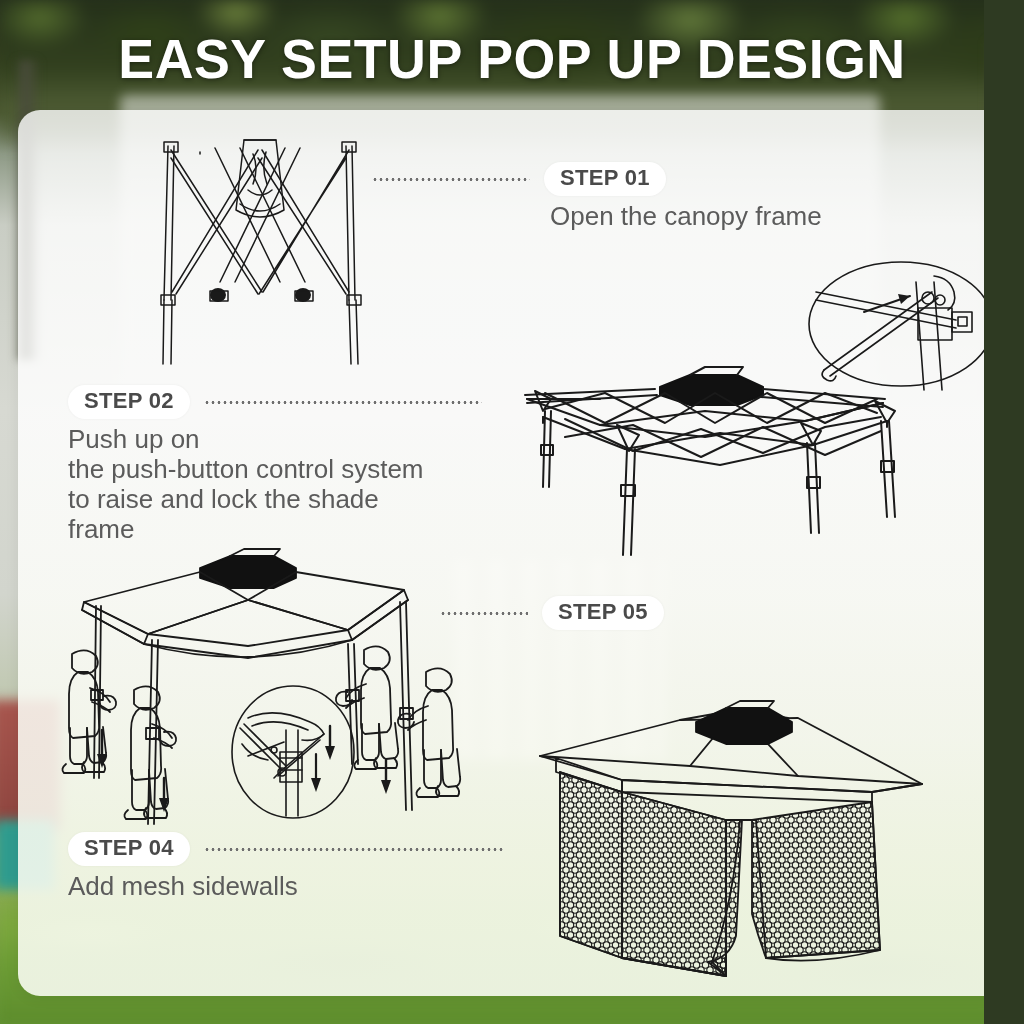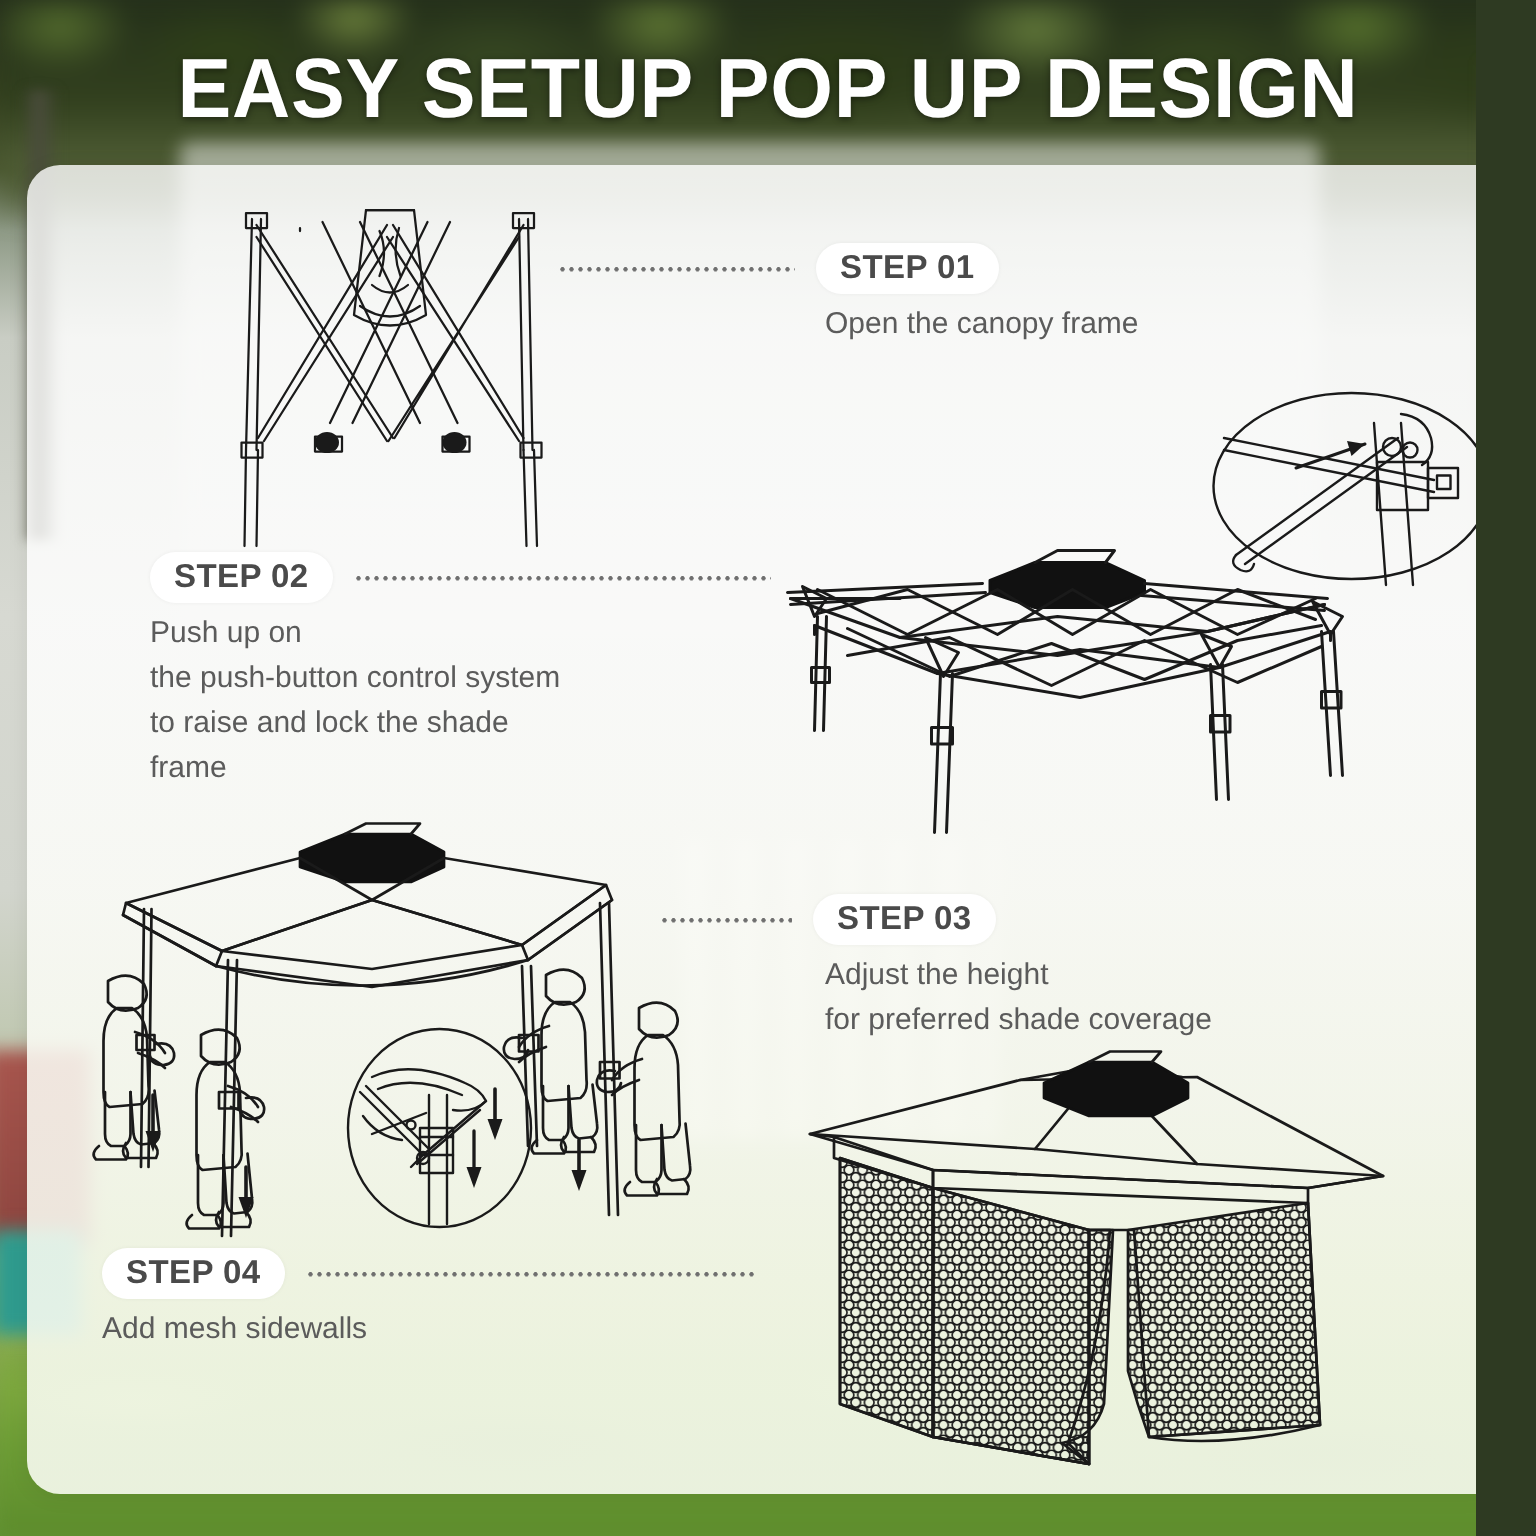--- a/index.html
+++ b/index.html
@@ -84,21 +84,21 @@
     font-weight:bold;font-size:22px;color:#4a4a4a;letter-spacing:.3px;
     box-shadow:0 0 3px rgba(0,0,0,.05);
   }
   .dots{
     height:3px;flex:0 0 auto;
     background-image:radial-gradient(circle,#6f6f6f 0 1.3px,rgba(0,0,0,0) 1.6px);
     background-size:6px 3px;background-repeat:repeat-x;
     align-self:center;
   }
   .desc{
-    font-size:20px;line-height:30px;color:#5b5b5b;
+    font-size:26px;line-height:30px;color:#5b5b5b;
     font-family:"Liberation Sans","DejaVu Sans",sans-serif;
     white-space:pre-line;margin-top:5px;
   }
   .step.right .step-row .dots{margin-right:14px;}
   .step.left  .step-row .dots{margin-left:14px;}
 
   
   .art{position:absolute;}
   .art svg{display:block;overflow:visible;}
   .ink{fill:none;stroke:#1a1a1a;}
@@ -189,21 +189,21 @@
         <circle cx="122" cy="40" r="6"></circle>
         <circle cx="134" cy="42" r="5"></circle>
         <path d="M128 18 q16 2 20 16 q3 12 -6 18"></path>
 
         <path d="M58 54 L104 38" stroke-width="2"></path>
         <path d="M104 38 L92 36 L95 46 Z" fill="#1a1a1a" stroke="none"></path>
       </g>
     </svg>
   </div>
 
-  <div class="step left" style="left:68px;top:368px;margin-left:32px;">
+  <div class="step left" style="left:68px;top:385px;">
     <div class="step-row">
       <span class="badge">STEP 02</span>
       <span class="dots" style="width:278px;"></span>
     </div>
     <div class="desc">Push up on
 the push-button control system
 to raise and lock the shade
 frame</div>
   </div>
 
@@ -356,24 +356,22 @@
 
         <path d="M88 70 L88 102" stroke-width="2.2"></path>
         <path d="M88 108 L83 94 L93 94 Z" fill="#1a1a1a" stroke="none"></path>
       </g>
     </svg>
   </div>
 
   <div class="step right" style="left:440px;top:596px;">
     <div class="step-row">
       <span class="dots" style="width:88px;"></span>
-      <span class="badge">STEP 03</span>
+      <span class="badge">STEP 05</span>
     </div>
-    <div class="desc" style="margin-left:110px;">Adjust the height
-for preferred shade coverage</div>
   </div>
 
   <div class="art" style="left:530px;top:700px;width:420px;height:300px;">
     <svg viewBox="0 0 420 300" width="420" height="300">
       <defs>
         <pattern id="meshpat" width="9" height="10" patternUnits="userSpaceOnUse">
           <circle cx="4.5" cy="5" r="3.2" fill="none" stroke="#1a1a1a" stroke-width="1.1"></circle>
           <circle cx="0" cy="0" r="3.2" fill="none" stroke="#1a1a1a" stroke-width="1.1"></circle>
           <circle cx="9" cy="10" r="3.2" fill="none" stroke="#1a1a1a" stroke-width="1.1"></circle>
           <circle cx="0" cy="10" r="3.2" fill="none" stroke="#1a1a1a" stroke-width="1.1"></circle>

